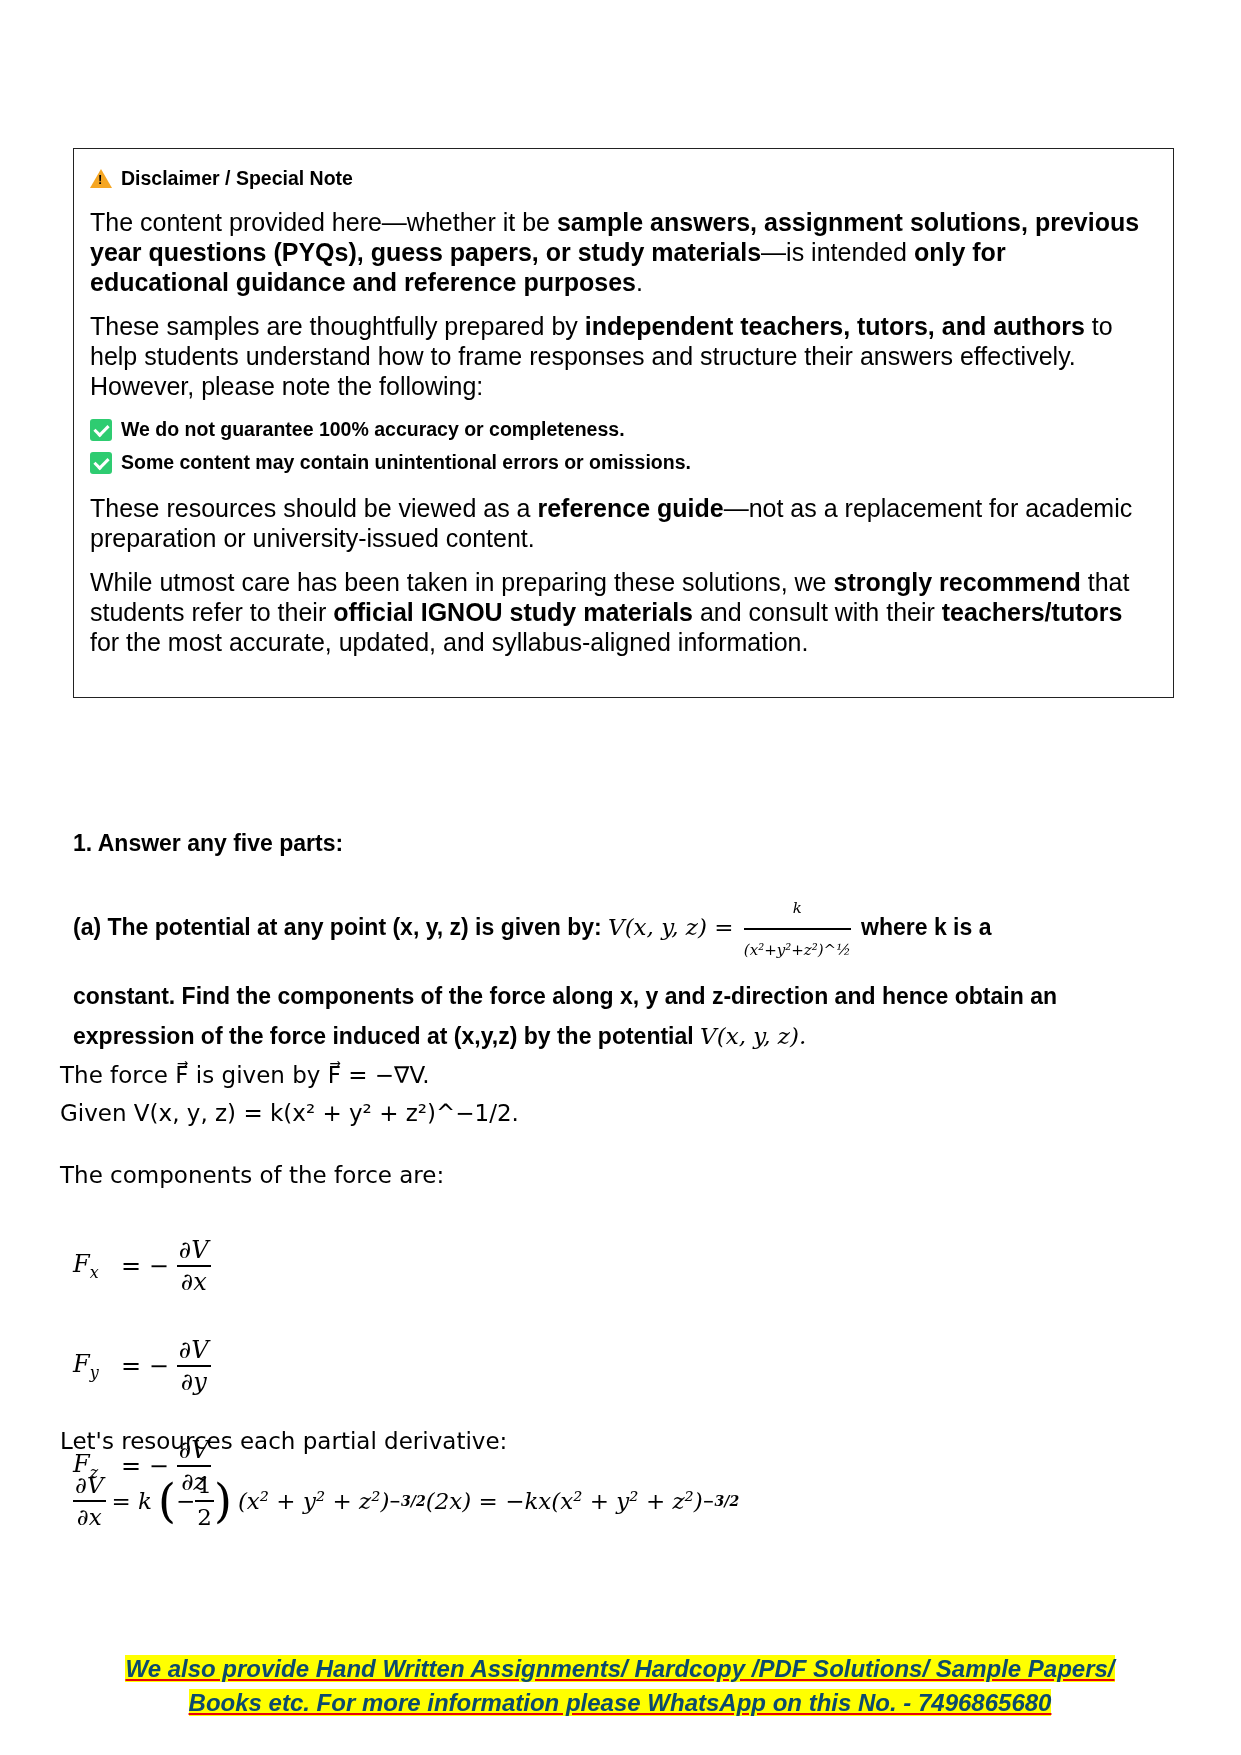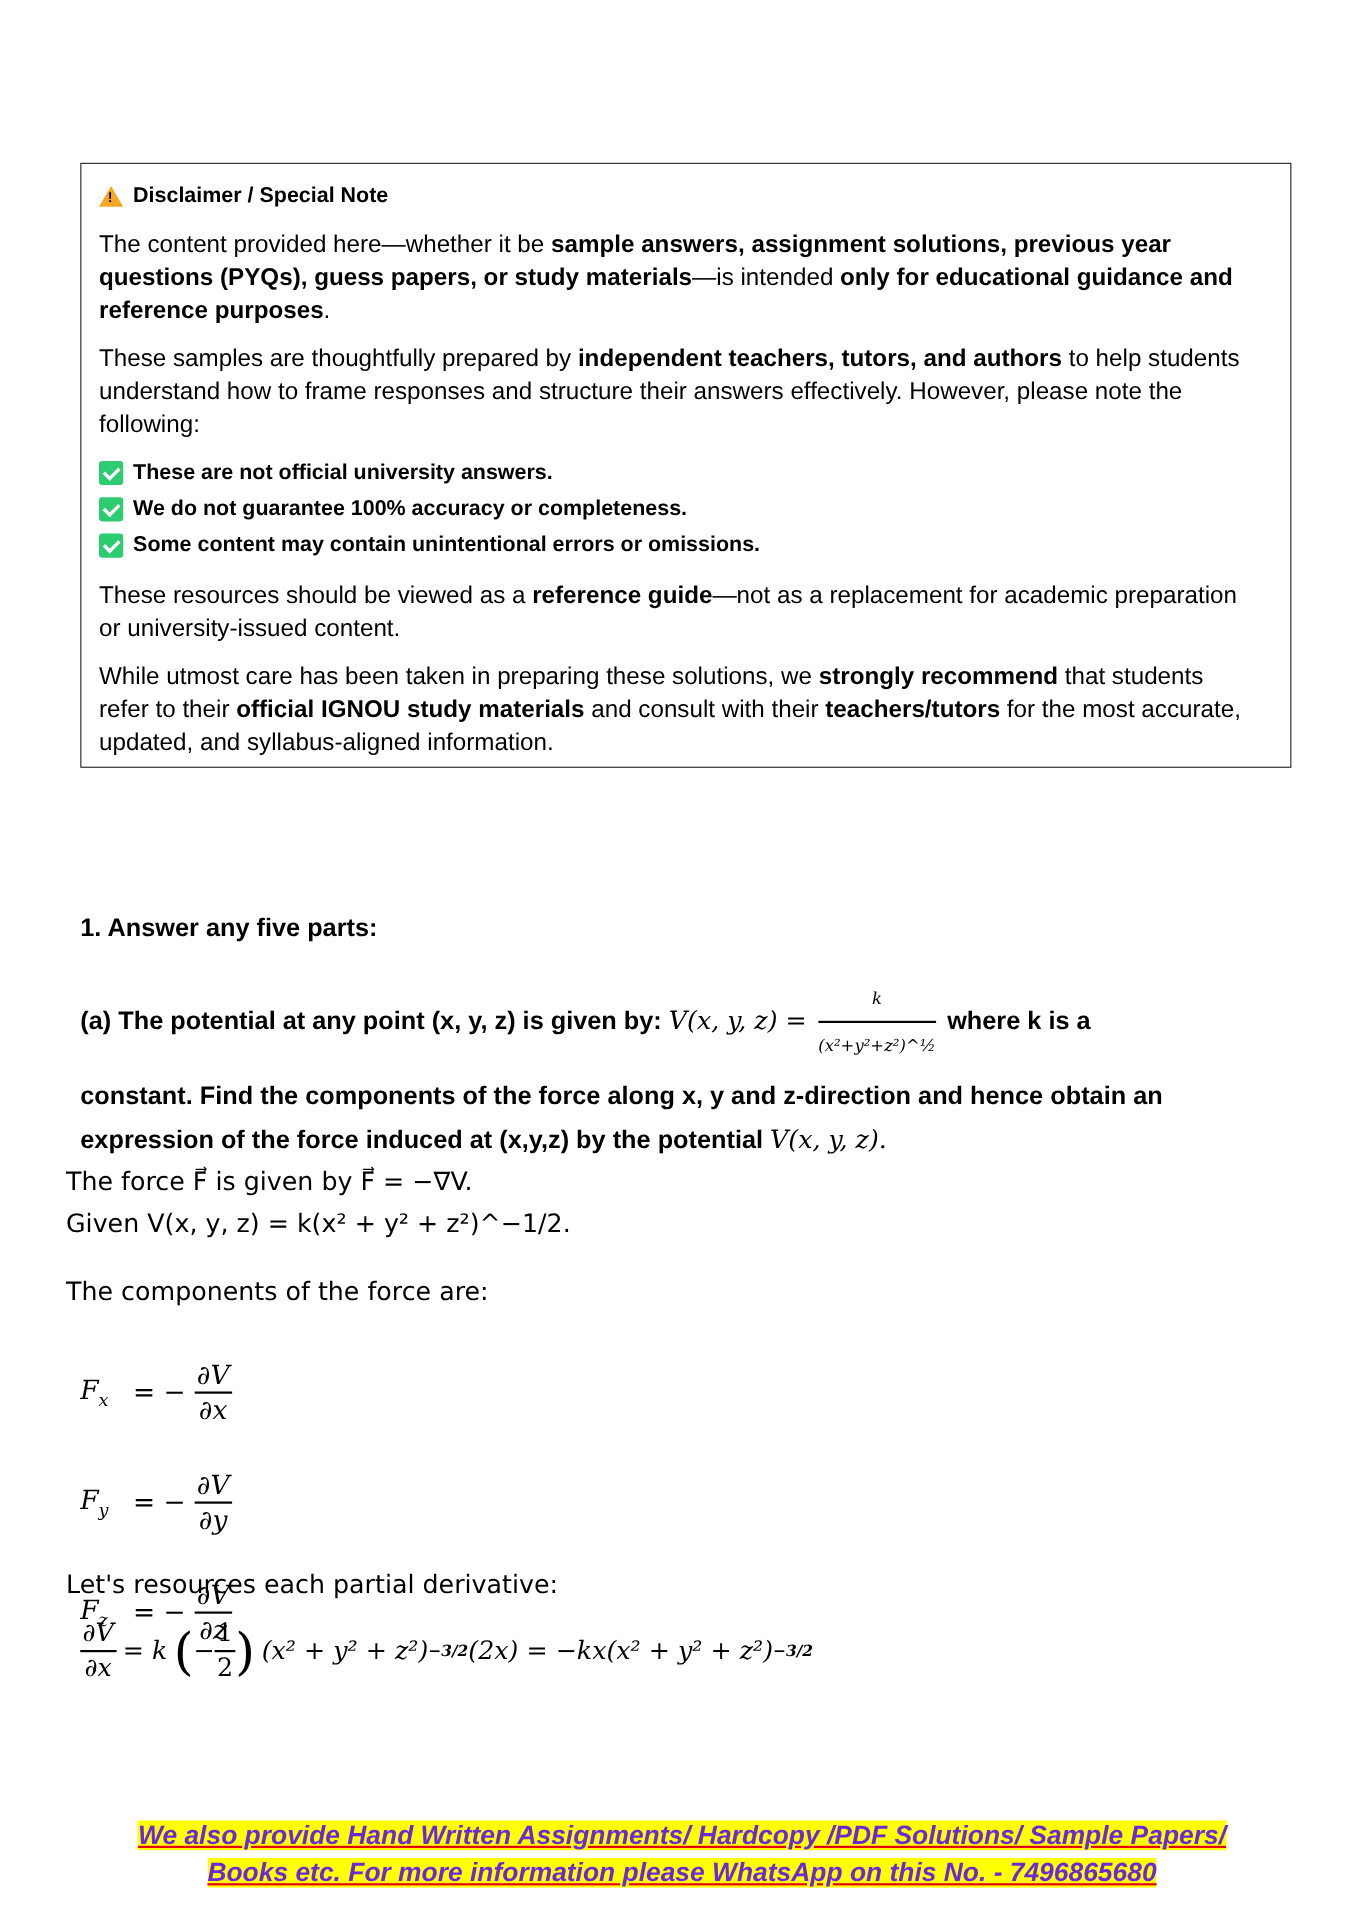--- a/index.html
+++ b/index.html
@@ -7,21 +7,21 @@
          font-family: "Liberation Sans", "DejaVu Sans", sans-serif; color: #000; }
   .page { position: absolute; left: 0; top: 0; width: 1241px; height: 1755px; }
 
   
   .disclaimer { position: absolute; left: 73px; top: 148px; width: 1101px; height: 550px;
                 border: 1.5px solid #222; box-sizing: border-box; padding: 14px 28px 0 16px; }
   .disc-title { font-size: 19.5px; font-weight: bold; display: flex; align-items: center; height: 30px; }
   .warn-icon { width: 0; height: 0; border-left: 11px solid transparent; border-right: 11px solid transparent;
                border-bottom: 19px solid #f5a623; position: relative; margin-right: 9px; }
   .warn-icon::after { content: "!"; position: absolute; left: -3px; top: 3px; font-size: 13px; font-weight: bold; color: #000; }
-  .disc-p { font-size: 22px; line-height: 30px; margin: 14px 0 0 0; }
+  .disc-p { font-size: 25px; line-height: 30px; margin: 14px 0 0 0; }
   .disc-p b { font-weight: bold; }
   .check-list { margin: 12px 0 0 0; padding: 0; list-style: none; }
   .check-item { font-size: 19.5px; font-weight: bold; line-height: 33px; display: flex; align-items: center; }
   .check-icon { width: 22px; height: 22px; background: #2ecc71; border-radius: 3px; margin-right: 9px;
                 position: relative; flex: 0 0 22px; }
   .check-icon::after { content: ""; position: absolute; left: 7px; top: 3px; width: 6px; height: 11px;
                        border: solid #fff; border-width: 0 3px 3px 0; transform: rotate(45deg); }
   .books-icon { width: 22px; height: 22px; position: relative; margin-right: 9px; flex: 0 0 22px; }
   .books-icon span { position: absolute; width: 14px; height: 16px; }
   .books-icon .b1 { left: 0; top: 0; background: #6abf3a; }
@@ -51,44 +51,40 @@
   .frac .n { border-bottom: 2px solid #000; padding: 0 2px; line-height: 30px; }
   .frac .d { line-height: 30px; }
   .t4 { top: 1428px; }
   .deriv { position: absolute; left: 73px; top: 1470px; font-size: 23px; display: flex; align-items: center;
            font-family: "DejaVu Serif", serif; font-style: italic; }
   .deriv .paren { font-size: 46px; font-style: normal; }
   .deriv sup { font-size: 14px; font-weight: bold; }
 
   
   .promo { position: absolute; left: 95px; top: 1652px; width: 1050px; text-align: center;
-           font-size: 24px; font-weight: bold; font-style: italic; color: #6d28d9; line-height: 34px; }
+           font-size: 24px; font-weight: bold; font-style: italic; color: #0c4a6e; line-height: 34px; }
   .promo span { background: #ffff00; text-decoration: underline; text-decoration-color: #e8000b; }
 </style>
 </head>
 <body>
 
 <div class="page">
 
   <div class="disclaimer">
     <div class="disc-title">
       <span class="warn-icon"></span>
       <span>Disclaimer / Special Note</span>
     </div>
     <p class="disc-p">
       <span>The content provided here—whether it be </span><b>sample answers, assignment solutions, previous year questions (PYQs), guess papers, or study materials</b><span>—is intended </span><b>only for educational guidance and reference purposes</b><span>.</span>
     </p>
     <p class="disc-p">
       <span>These samples are thoughtfully prepared by </span><b>independent teachers, tutors, and authors</b><span> to help students understand how to frame responses and structure their answers effectively. However, please note the following:</span>
     </p>
     <ul class="check-list">
-      <li class="check-item">
-          <span class="check-icon"></span>
-          <span>These are not official university answers.</span>
-        </li>
       <li class="check-item">
           <span class="check-icon"></span>
           <span>We do not guarantee 100% accuracy or completeness.</span>
         </li>
       <li class="check-item">
           <span class="check-icon"></span>
           <span>Some content may contain unintentional errors or omissions.</span>
         </li>
     </ul>
     <p class="disc-p">

